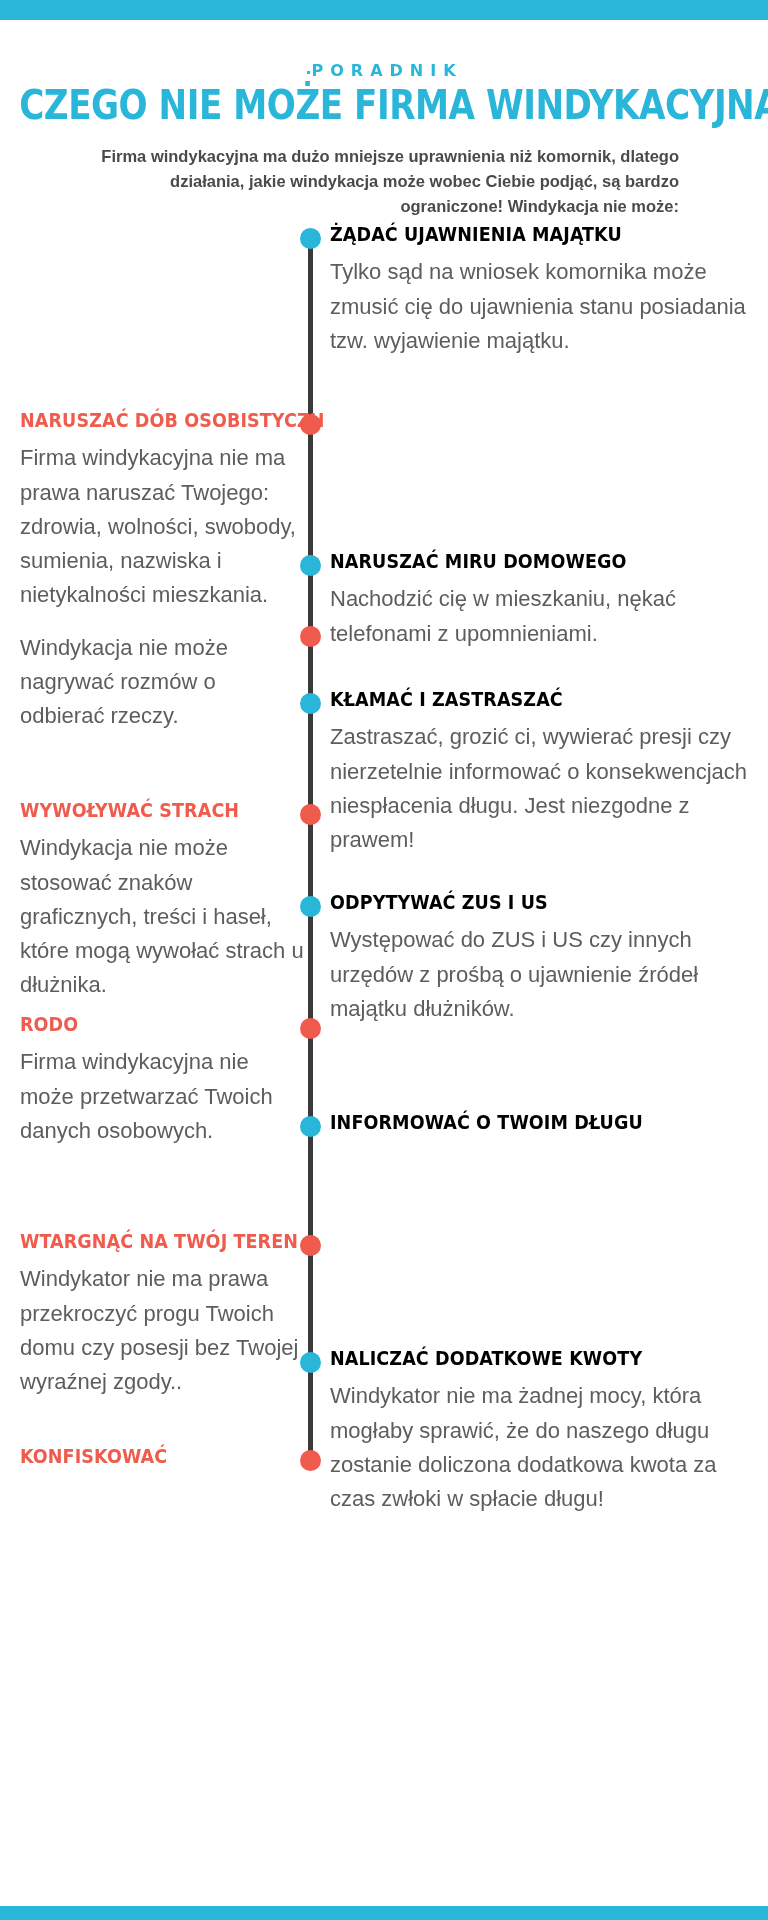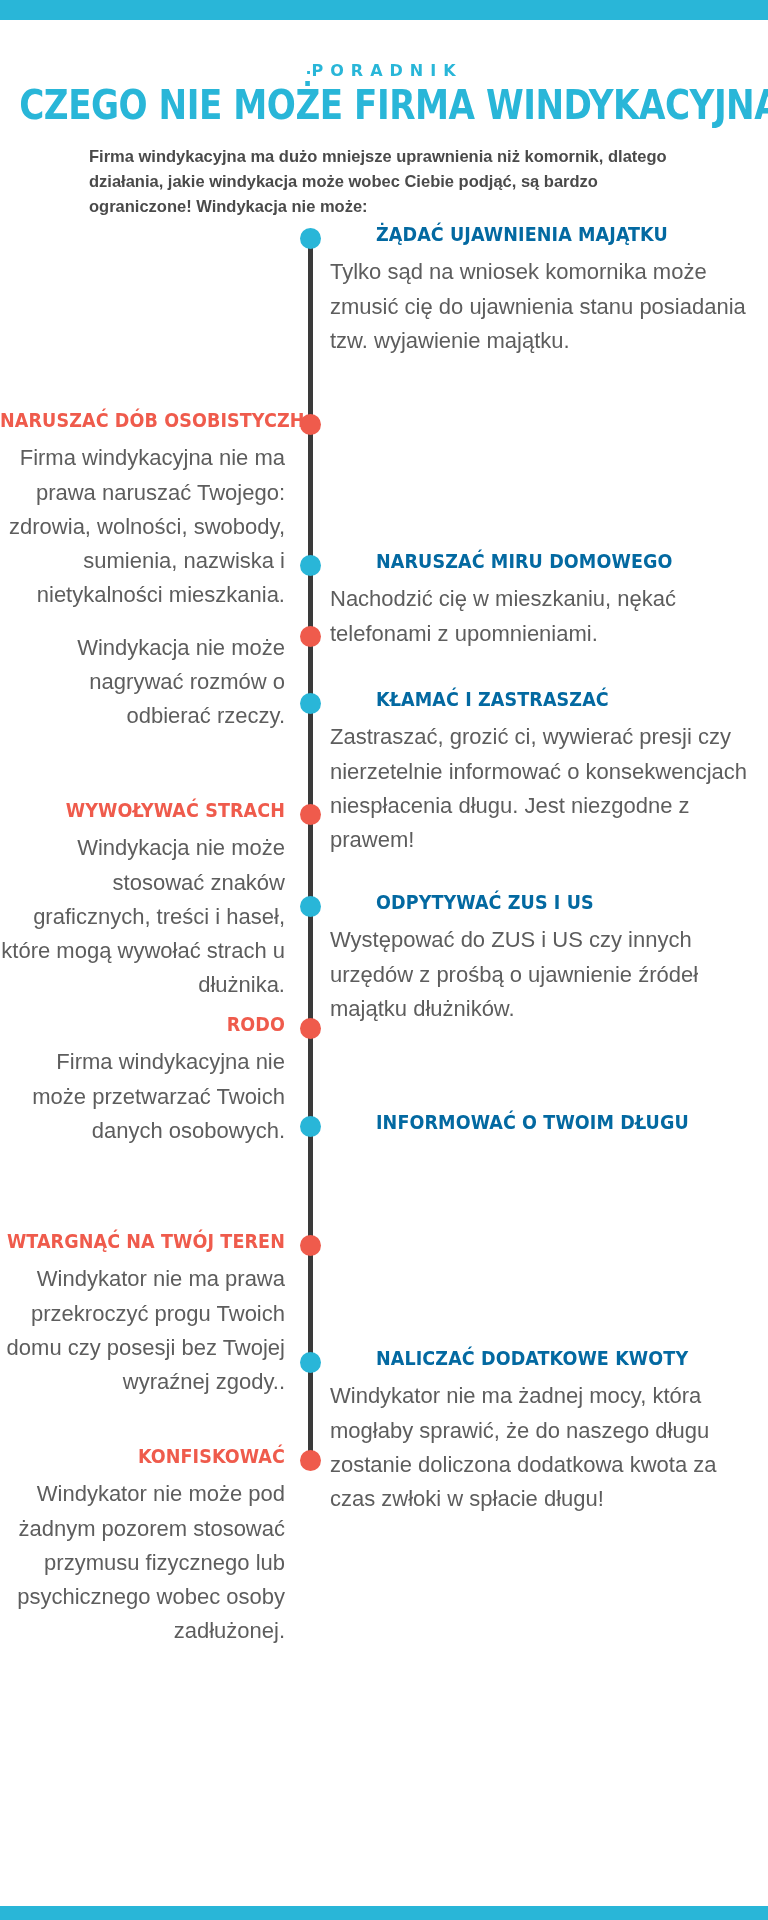--- a/index.html
+++ b/index.html
@@ -56,21 +56,21 @@
     transform-origin:center;
     white-space:nowrap;
   }
   .intro{
     margin:18px auto 0 auto;
     width:590px;
     font-size:16.5px;
     font-weight:bold;
     line-height:1.52;
     color:#4a4a4a;
-    text-align:left;
+    text-align:right;
   }
 
   
   .timeline{
     position:absolute;
     top:228px;
     left:0;
     width:768px;
   }
   .axis{
@@ -101,35 +101,35 @@
     top:-4px;
   }
   
   .side.right{
     left:330px;
     width:420px;
     text-align:left;
   }
   
   .side.left{
-    left:0;
+    left:20px;
     width:285px;
-    text-align:right;
+    text-align:left;
   }
 
   .head{
     margin:0;
     font-family:"Liberation Sans Narrow","DejaVu Sans Condensed","Liberation Sans", sans-serif;
     font-weight:bold;
     font-size:19.5px;
     line-height:1.15;
     letter-spacing:0.1px;
     white-space:nowrap;
   }
-  .head.teal{color:#0369a1;margin-left:46px;}
+  .head.teal{color:#000000;}
   .head.red{color:#ef5b4c;}
 
   .body{
     margin:9px 0 0 0;
     font-size:22px;
     line-height:1.55;
     color:#5d5d5d;
   }
 </style>
 </head>
@@ -218,19 +218,18 @@
         <span class="dot teal"></span>
         <div class="side right">
           <div class="head teal">NALICZAĆ DODATKOWE KWOTY</div>
           <p class="body">Windykator nie ma żadnej mocy, która mogłaby sprawić, że do naszego długu zostanie doliczona dodatkowa kwota za czas zwłoki w spłacie długu!</p>
         </div>
       </div>
       <div class="item" style="top: 1222px;">
         <span class="dot red"></span>
         <div class="side left">
           <div class="head red">KONFISKOWAĆ</div>
-          <p class="body">Windykator nie może pod żadnym pozorem stosować przymusu fizycznego lub psychicznego wobec osoby zadłużonej.</p>
         </div>
       </div>
     </div>
 </div>
 
 <div class="bar bottom"></div>
 
 </body></html>

